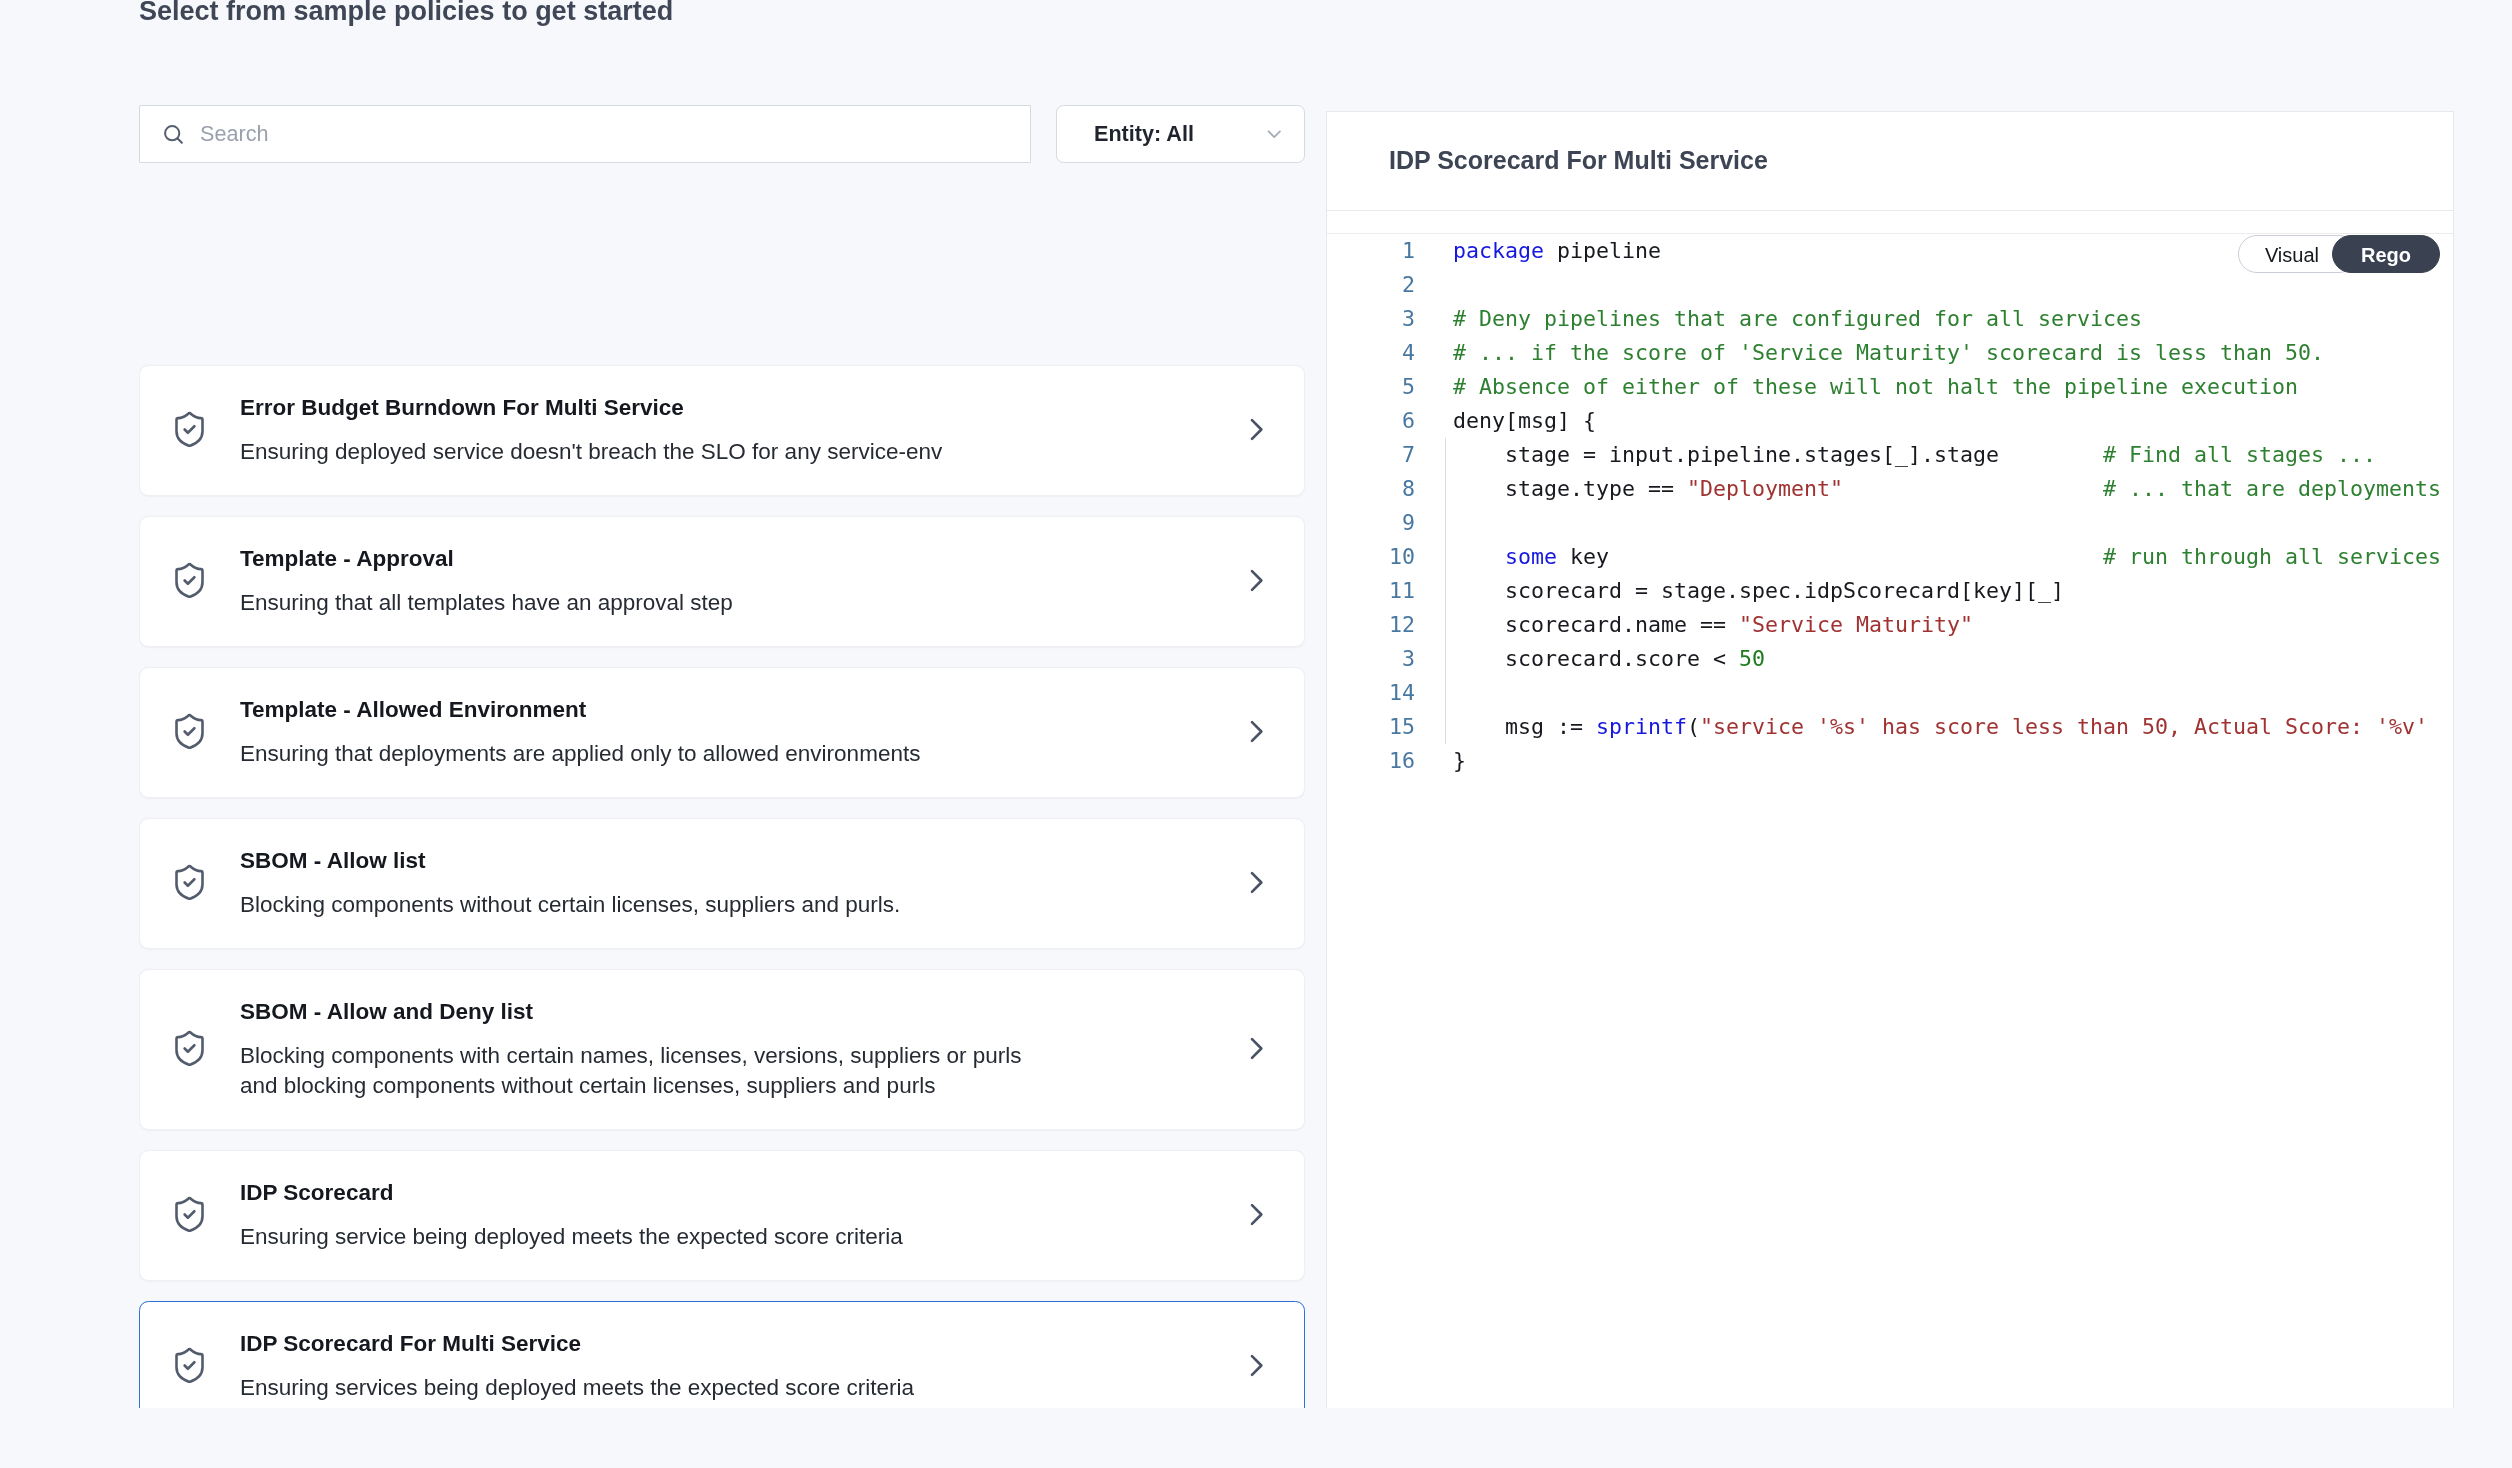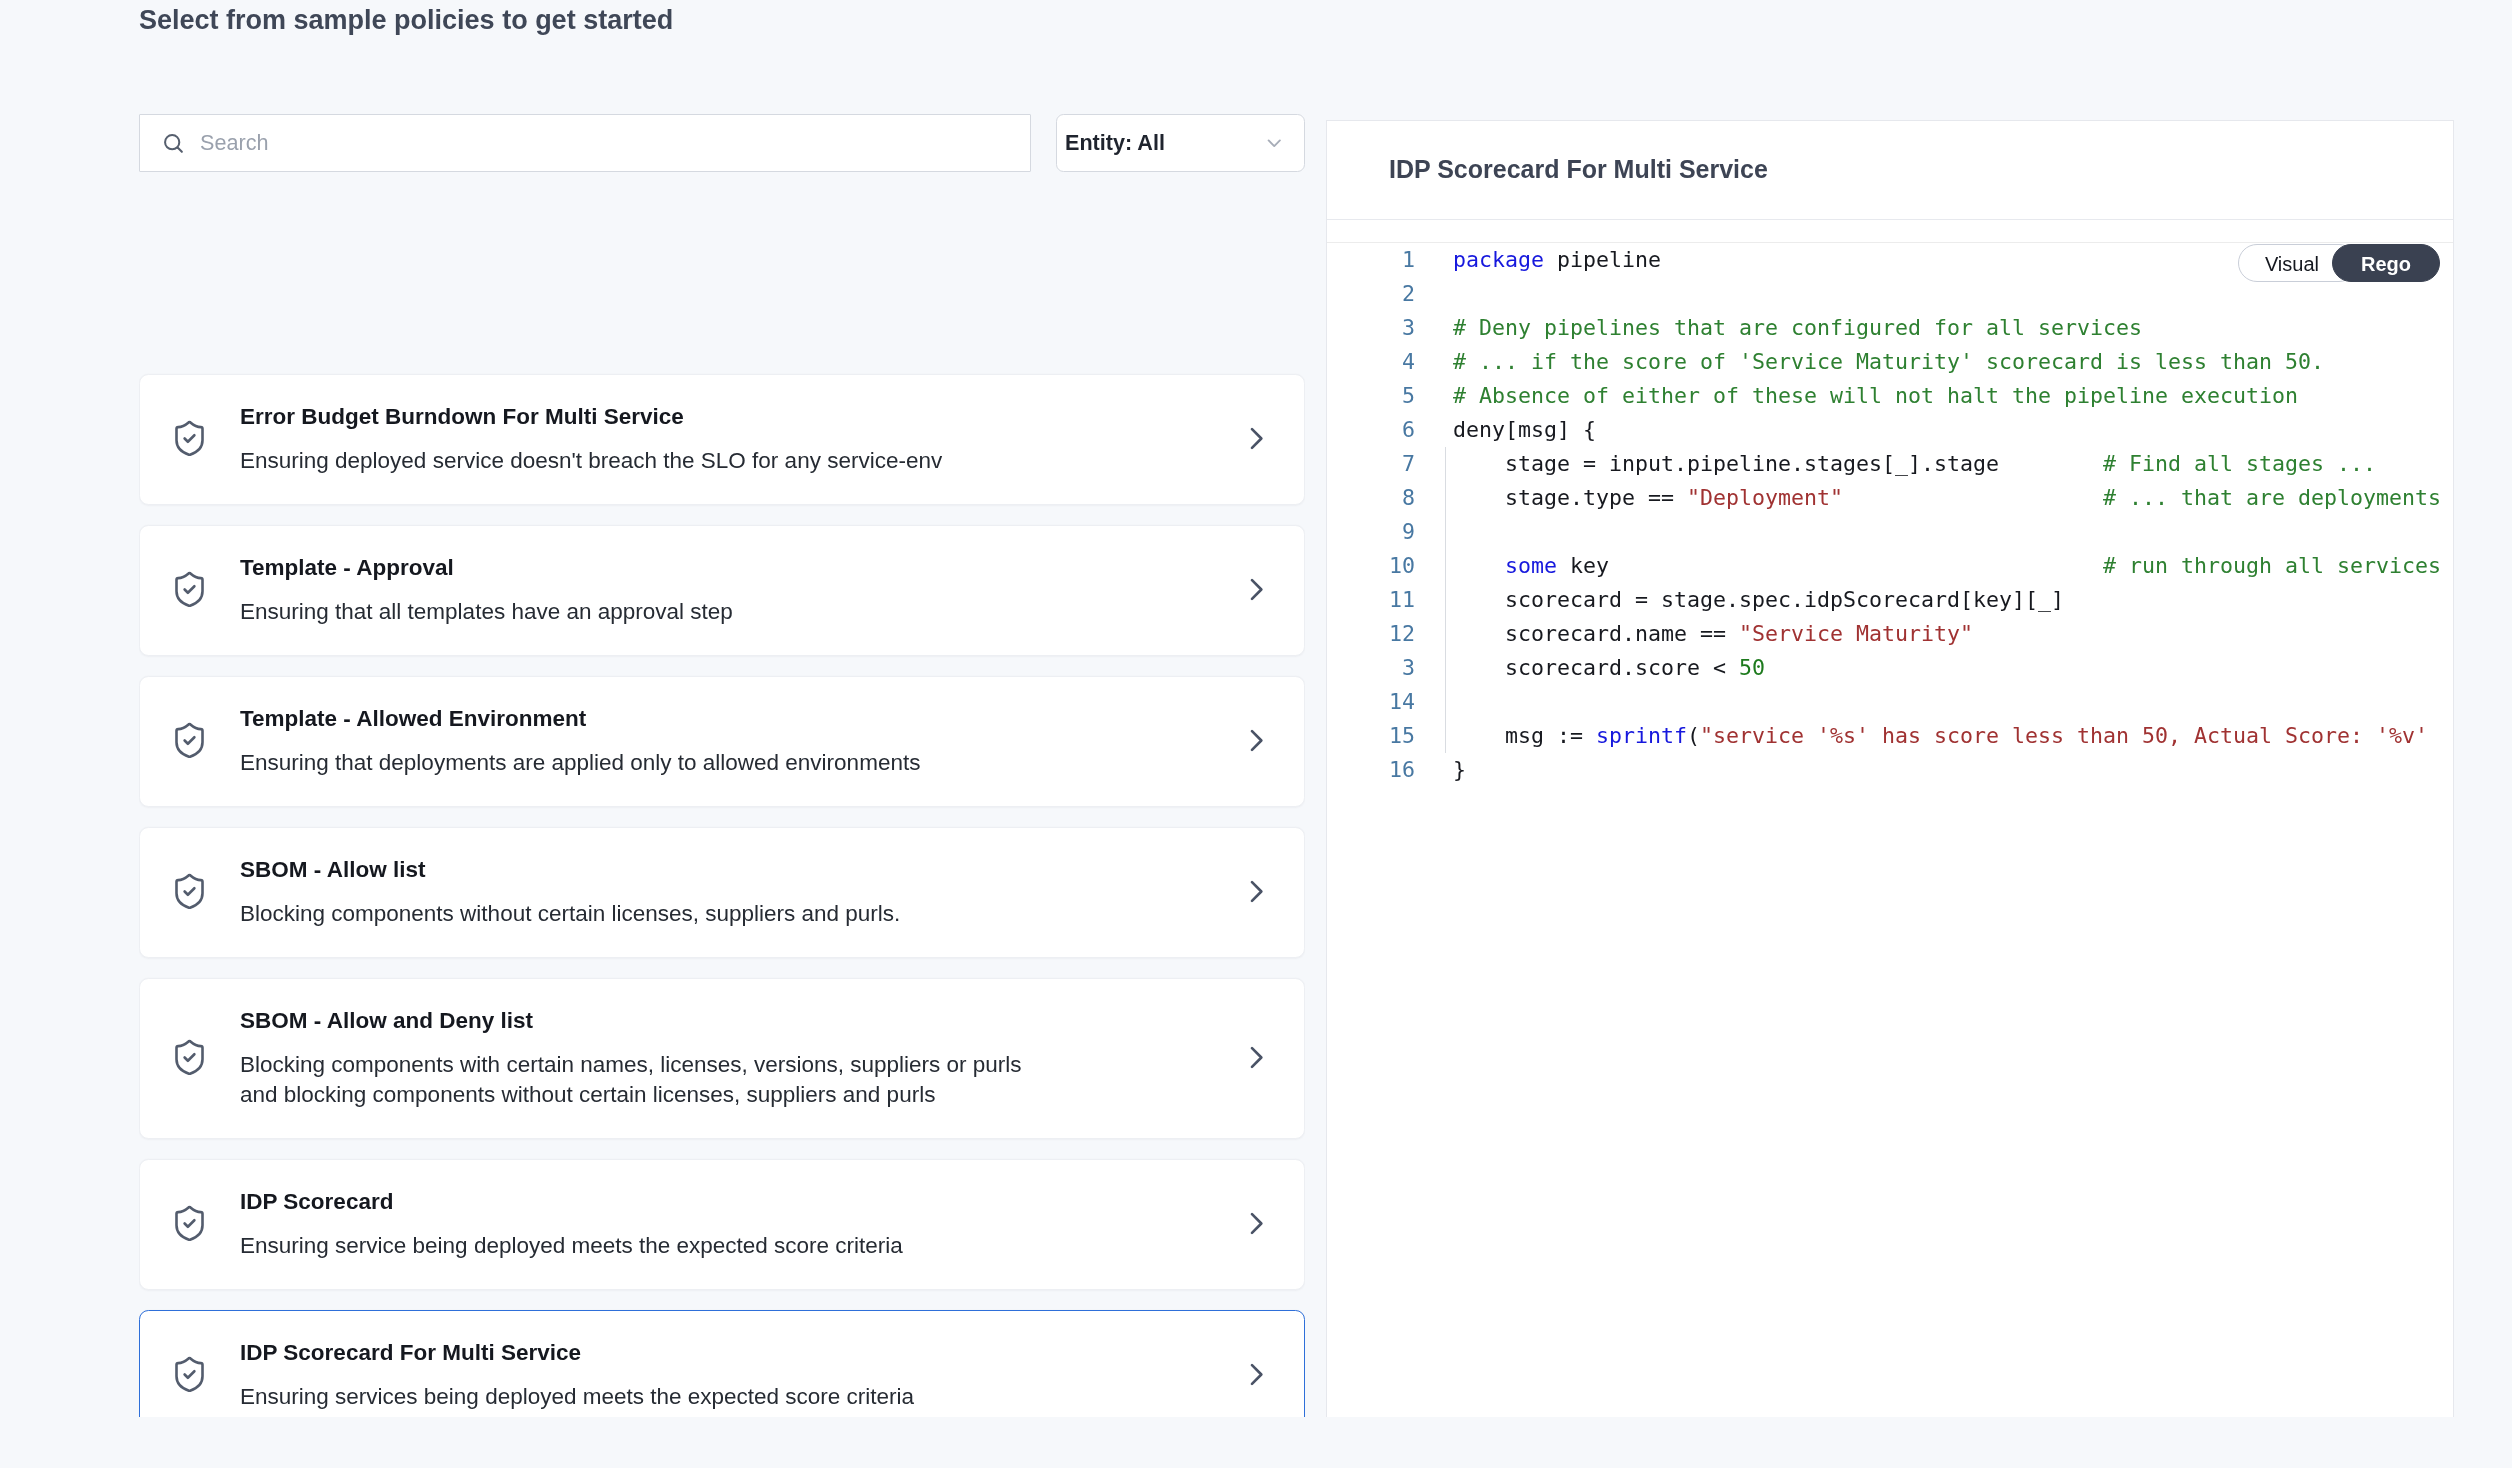--- a/index.html
+++ b/index.html
@@ -1,34 +1,34 @@
 <!DOCTYPE html>
 <html style="font-size:15px"><head>
 <meta charset="utf-8">
 <style>
   html,body{margin:0;padding:0;background:#f6f8fb;}
   .canvas{position:relative;width:2512px;height:1408px;overflow:hidden;
-          font-family:"Liberation Sans",sans-serif;color:#1b1f27;margin-top:9px;}
+          font-family:"Liberation Sans",sans-serif;color:#1b1f27;}
 
   
   .page-title{position:absolute;left:139px;top:-3.8px;font-size:27px;font-weight:bold;color:#3f4757;}
 
   
   .picker{position:absolute;left:139px;top:103px;width:2330px;height:1330px;}
 
   
   .search-box{position:absolute;left:0;top:1.9px;width:892px;height:58px;background:#fff;
               border:0.9px solid #d5d9e0;border-radius:1px;display:flex;align-items:center;box-sizing:border-box;}
   .search-box svg{margin-left:20.7px;flex:0 0 auto;}
   .search-box input{border:none;outline:none;background:transparent;margin-left:13px;width:789px;
               font-size:21.6px;font-family:"Liberation Sans",sans-serif;color:#2a2f38;}
   .search-box input::placeholder{color:#9aa1ad;}
   .entity-dd{position:absolute;left:917px;top:1.9px;width:249px;height:58px;background:#fff;
               border:0.9px solid #d5d9e0;border-radius:7.5px;display:flex;align-items:center;
-              justify-content:space-between;box-sizing:border-box;padding:0 19px 0 8px;cursor:pointer;}
+              justify-content:space-between;box-sizing:border-box;padding:0 19px 0 37px;cursor:pointer;}
   .entity-dd .lbl{font-size:21.6px;font-weight:bold;color:#1f242e;}
 
   
   .list{position:absolute;left:0;top:71px;width:1166px;height:1258px;overflow:hidden;
         display:flex;flex-direction:column;justify-content:flex-end;gap:20px;}
   .card{background:#fff;border:0.9px solid #edeff3;border-radius:9.4px;box-sizing:border-box;
         padding:28px 28px;position:relative;flex:0 0 auto;cursor:pointer;
         box-shadow:0 0.9px 1.9px rgba(16,24,40,.04);}
   .card.selected{border:1.9px solid #2e6fd9;}
   .card .shield{position:absolute;left:30px;top:50%;transform:translateY(-50%);}

